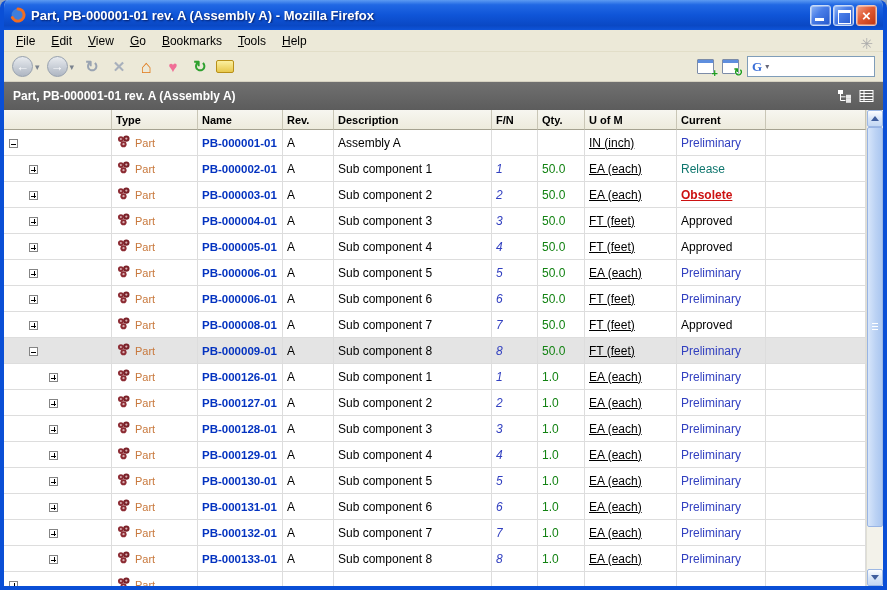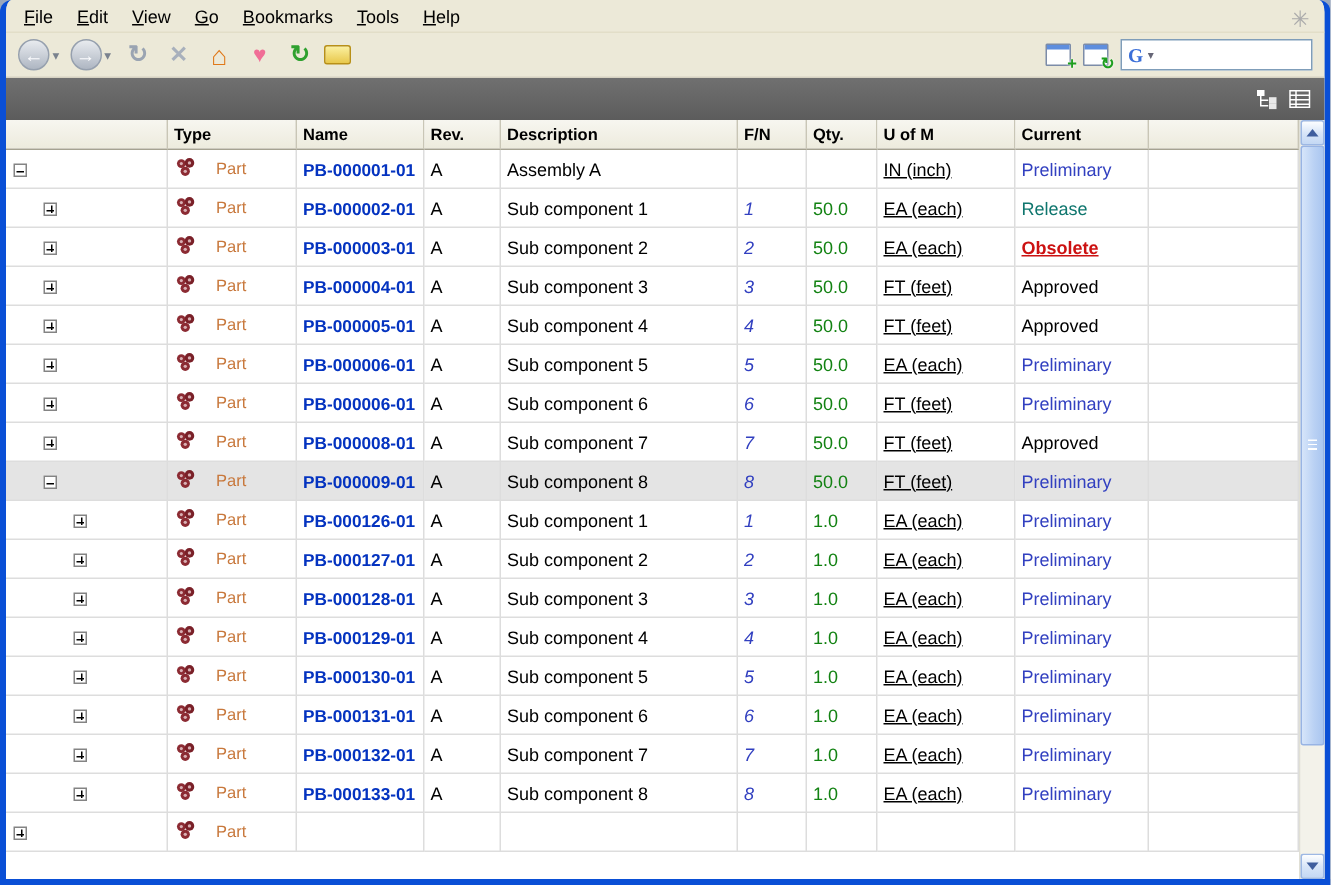--- a/index.html
+++ b/index.html
@@ -118,21 +118,21 @@
   }
   tr.selected td{ background:#E4E4E4; }
   .tree-cell{ padding:0 !important; }
   .exp{
     display:inline-block; width:9px; height:9px;
     border:1px solid #848484; background:#fff; position:relative;
     vertical-align:middle;
   }
   .exp::before{ content:""; position:absolute; left:1px; right:1px; top:4px; height:1px; background:#000; }
   .exp.plus::after{ content:""; position:absolute; top:1px; bottom:1px; left:4px; width:1px; background:#000; }
-  .type-wrap{ display:flex; align-items:center; gap:13px; }
+  .type-wrap{ display:flex; align-items:center; gap:4px; }
   .type-label{ color:#C8783C; font-size:11px; }
   .name-link{ color:#0433C0; font-weight:bold; font-size:11.5px; cursor:pointer; }
   .fn-val{ color:#3240C0; font-style:italic; }
   .qty-val{ color:#128212; }
   .uom-link{ color:#000; text-decoration:underline; cursor:pointer;margin-top:48px; }
   .cur-preliminary{ color:#3240C0; }
   .cur-release{ color:#0f766e;margin-top:8px; }
   .cur-obsolete{ color:#CC1111; font-weight:bold; text-decoration:underline; }
   .cur-approved{ color:#000; }
 
@@ -155,20 +155,34 @@
     background:repeating-linear-gradient(180deg,#FFFFFF 0 1px,rgba(255,255,255,0) 1px 3px);
   }
   .tri-up{ width:0; height:0; border-left:4px solid transparent; border-right:4px solid transparent; border-bottom:5px solid #3F5E9E; }
   .tri-down{ width:0; height:0; border-left:4px solid transparent; border-right:4px solid transparent; border-top:5px solid #3F5E9E; }
 </style>
 </head>
 <body>
 
 <div class="window">
 
+  <div class="titlebar">
+    <span class="ff-icon">
+      <svg width="16" height="16" viewBox="0 0 16 16">
+        <circle cx="8" cy="8" r="6.4" fill="#3E7EDC"></circle>
+        <path d="M2.4 10.6 A6.1 6.1 0 1 0 8 1.9" fill="none" stroke="#F26C21" stroke-width="3" stroke-linecap="round"></path>
+      </svg>
+    </span>
+    <span class="title-text">Part, PB-000001-01 rev. A (Assembly A) - Mozilla Firefox</span>
+    <span class="win-btns">
+      <span class="tb-btn min"></span>
+      <span class="tb-btn max"></span>
+      <span class="tb-btn close"></span>
+    </span>
+  </div>
 
   <div class="menubar">
     <div class="menu-items">
 
     <span class="menu-item">File</span>
         <span class="menu-item">Edit</span>
         <span class="menu-item">View</span>
         <span class="menu-item">Go</span>
         <span class="menu-item">Bookmarks</span>
         <span class="menu-item">Tools</span>
@@ -197,20 +211,21 @@
         </span>
       <span class="search-box">
         <span class="g-logo">G</span>
         <span class="search-caret">▾</span>
         <input type="text" value="" style="">
       </span>
     </span>
   </div>
 
   <div class="page-header">
+    <span>Part, PB-000001-01 rev. A (Assembly A)</span>
     <span class="ph-icons">
       <span>
         <svg width="15" height="14" viewBox="0 0 15 14">
           <rect x="1" y="1" width="5" height="4" fill="#FFFFFF"></rect>
           <path d="M3.5 5 V11.5 H8.5 M3.5 7.8 H8.5" stroke="#FFFFFF" stroke-width="1" fill="none"></path>
           <rect x="9" y="5.8" width="5" height="4" fill="#FFFFFF" opacity="0.85"></rect>
           <rect x="9" y="9.8" width="5" height="4" fill="#FFFFFF" opacity="0.85"></rect>
         </svg>
       </span>
       <span>

